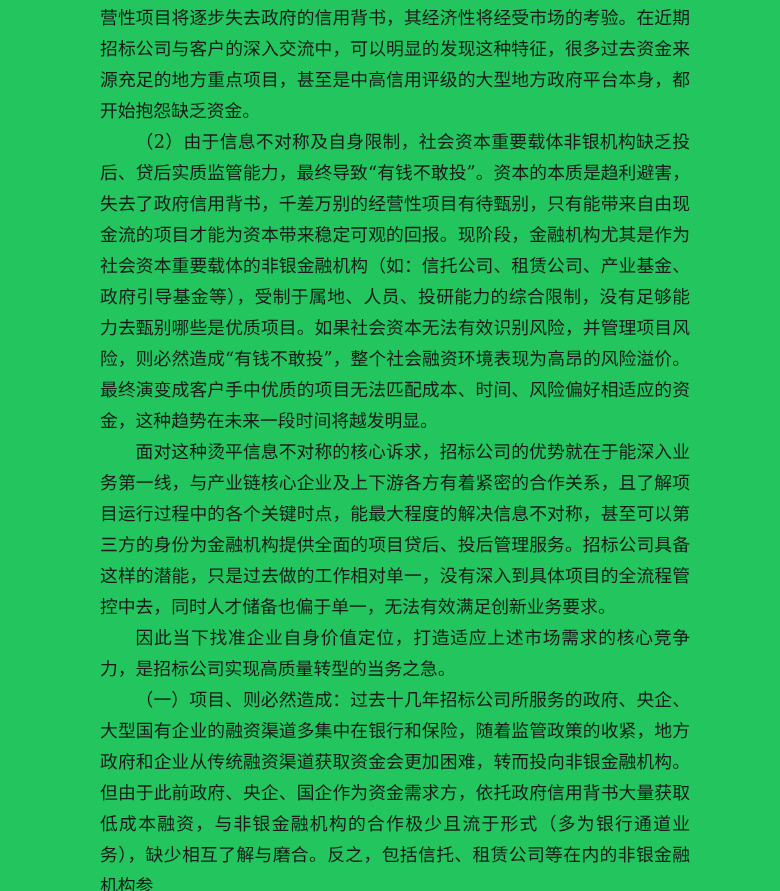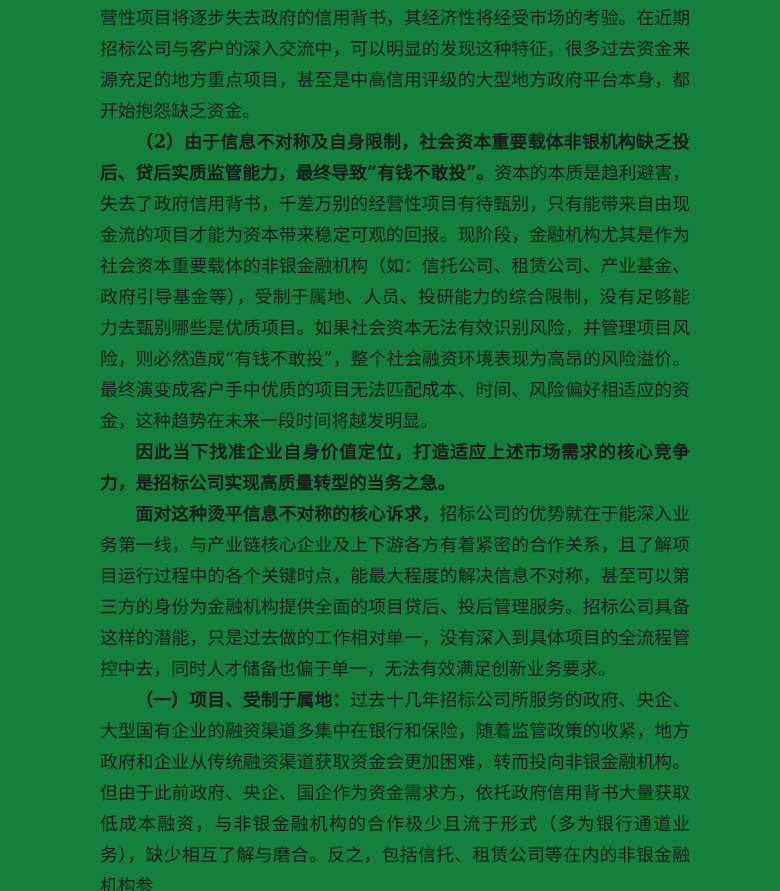--- a/index.html
+++ b/index.html
@@ -9,21 +9,21 @@
   }
   body {
     width: 780px;
     height: 891px;
     overflow: hidden;
   }
   .page {
     box-sizing: border-box;
     width: 780px;
     height: 891px;
-    background: #15803d;
+    background: #22c55e;
     padding: 2px 90px 0 100px;
     position: relative;
     overflow: hidden;
   }
   .doc-body {
     width: 590px;
     font-family: "DejaVu Serif", "Liberation Serif", serif;
     font-size: 17.8px;
     line-height: 31px;
     color: #1b1b1b;
@@ -36,28 +36,28 @@
     padding: 0;
     text-indent: 0;
   }
   .para.indent {
     text-indent: 2em;
   }
   .seg {
     font-weight: normal;
   }
   .seg.bold {
-    font-weight: bold;
+    font-weight: normal;
     margin-top: 12px;
   }
 </style>
 </head>
 <body style="background: rgb(255, 255, 255);">
 
 <div class="page">
   <div class="doc-body" style="color: rgb(27, 27, 27);">
       <p class="para"><span class="seg">营性项目将逐步失去政府的信用背书，其经济性将经受市场的考验。在近期招标公司与客户的深入交流中，可以明显的发现这种特征，很多过去资金来源充足的地方重点项目，甚至是中高信用评级的大型地方政府平台本身，都开始抱怨缺乏资金。</span></p>
       <p class="para indent"><span class="seg bold">（2）由于信息不对称及自身限制，社会资本重要载体非银机构缺乏投后、贷后实质监管能力，最终导致“有钱不敢投”。</span><span class="seg">资本的本质是趋利避害，失去了政府信用背书，千差万别的经营性项目有待甄别，只有能带来自由现金流的项目才能为资本带来稳定可观的回报。现阶段，金融机构尤其是作为社会资本重要载体的非银金融机构（如：信托公司、租赁公司、产业基金、政府引导基金等），受制于属地、人员、投研能力的综合限制，没有足够能力去甄别哪些是优质项目。如果社会资本无法有效识别风险，并管理项目风险，则必然造成“有钱不敢投”，整个社会融资环境表现为高昂的风险溢价。最终演变成客户手中优质的项目无法匹配成本、时间、风险偏好相适应的资金，这种趋势在未来一段时间将越发明显。</span></p>
+      <p class="para indent"><span class="seg bold">面对这种烫平信息不对称的核心诉求，</span><span class="seg">招标公司的优势就在于能深入业务第一线，与产业链核心企业及上下游各方有着紧密的合作关系，且了解项目运行过程中的各个关键时点，能最大程度的解决信息不对称，甚至可以第三方的身份为金融机构提供全面的项目贷后、投后管理服务。招标公司具备这样的潜能，只是过去做的工作相对单一，没有深入到具体项目的全流程管控中去，同时人才储备也偏于单一，无法有效满足创新业务要求。</span></p>
       <p class="para indent"><span class="seg bold">因此当下找准企业自身价值定位，打造适应上述市场需求的核心竞争力，是招标公司实现高质量转型的当务之急。</span></p>
-      <p class="para indent"><span class="seg bold">面对这种烫平信息不对称的核心诉求，</span><span class="seg">招标公司的优势就在于能深入业务第一线，与产业链核心企业及上下游各方有着紧密的合作关系，且了解项目运行过程中的各个关键时点，能最大程度的解决信息不对称，甚至可以第三方的身份为金融机构提供全面的项目贷后、投后管理服务。招标公司具备这样的潜能，只是过去做的工作相对单一，没有深入到具体项目的全流程管控中去，同时人才储备也偏于单一，无法有效满足创新业务要求。</span></p>
-      <p class="para indent"><span class="seg bold">（一）项目、受制于属地：</span><span class="seg">过去十几年招标公司所服务的政府、央企、大型国有企业的融资渠道多集中在银行和保险，随着监管政策的收紧，地方政府和企业从传统融资渠道获取资金会更加困难，转而投向非银金融机构。但由于此前政府、央企、国企作为资金需求方，依托政府信用背书大量获取低成本融资，与非银金融机构的合作极少且流于形式（多为银行通道业务），缺少相互了解与磨合。反之，包括信托、租赁公司等在内的非银金融机构参</span></p>
+      <p class="para indent"><span class="seg bold">（一）项目、则必然造成：</span><span class="seg">过去十几年招标公司所服务的政府、央企、大型国有企业的融资渠道多集中在银行和保险，随着监管政策的收紧，地方政府和企业从传统融资渠道获取资金会更加困难，转而投向非银金融机构。但由于此前政府、央企、国企作为资金需求方，依托政府信用背书大量获取低成本融资，与非银金融机构的合作极少且流于形式（多为银行通道业务），缺少相互了解与磨合。反之，包括信托、租赁公司等在内的非银金融机构参</span></p>
     </div>
 </div>
 
 </body></html>

